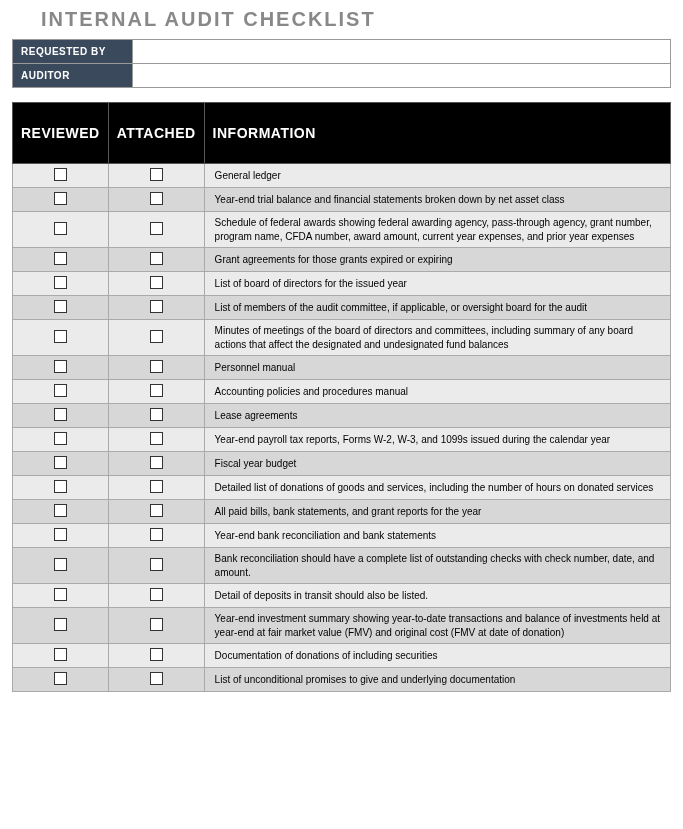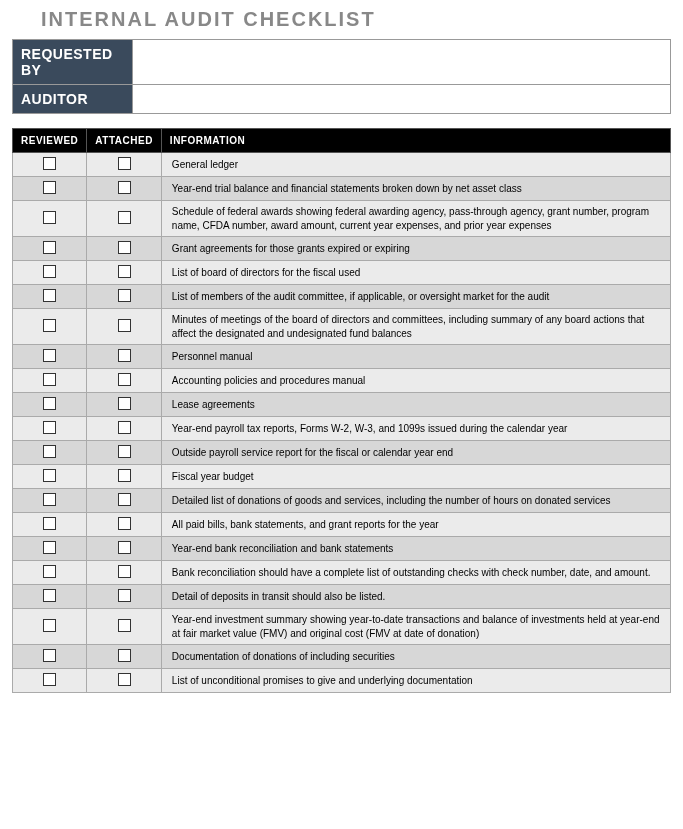--- a/index.html
+++ b/index.html
@@ -1,24 +1,24 @@
 <!DOCTYPE html>
 <html><head>
 <meta charset="utf-8">
 <style>
 * { box-sizing: border-box; margin: 0; padding: 0; }
 body { font-family: "Century Gothic", "Futura", Arial, sans-serif; background: #fff; width: 683px; }
 .container { padding: 8px 12px; }
 .title { color: #888; font-size: 20px; font-weight: bold; letter-spacing: 2px; margin-bottom: 8px; margin-left: 29px; }
 .header-table { width: 100%; border-collapse: collapse; border: 1px solid #999; margin-bottom: 14px; }
 .header-table td { border: 1px solid #999; padding: 6px 8px; }
-.header-label { background: #3a4a5c; color: #fff; font-size: 14px; font-weight: bold; width: 120px; letter-spacing: 0.5px; }
+.header-label { background: #3a4a5c; color: #fff; font-size: 10px; font-weight: bold; width: 120px; letter-spacing: 0.5px; }
 .header-input { background: #fff; }
 .checklist-table { width: 100%; border-collapse: collapse; }
-.checklist-table th { background: #000; color: #fff; font-size: 10px; font-weight: bold; text-align: left; padding: 6px 8px; border: 1px solid #555; letter-spacing: 0.5px; }
+.checklist-table th { background: #000; color: #fff; font-size: 14px; font-weight: bold; text-align: left; padding: 22px 8px; border: 1px solid #555; letter-spacing: 0.5px; }
 .checklist-table th.col-check { text-align: center; width: 60px; }
 .checklist-table td { border: 1px solid #aaa; padding: 4px 6px; font-size: 10px; vertical-align: middle; }
 .checklist-table tr:nth-child(odd) td { background: #ebebeb; }
 .checklist-table tr:nth-child(even) td { background: #d7d7d7; }
 .col-check { text-align: center; width: 60px; }
 .col-info { padding-left: 10px !important; line-height: 1.35; }
 .checkbox { display: inline-block; width: 13px; height: 13px; border: 1.5px solid #333; background: #fff; }
 </style>
 </head>
 <body>
@@ -64,26 +64,26 @@
           <td class="col-info">Schedule of federal awards showing federal awarding agency, pass-through agency, grant number, program name, CFDA number, award amount, current year expenses, and prior year expenses</td>
         </tr>
         <tr>
           <td class="col-check"><span class="checkbox"></span></td>
           <td class="col-check"><span class="checkbox"></span></td>
           <td class="col-info">Grant agreements for those grants expired or expiring</td>
         </tr>
         <tr>
           <td class="col-check"><span class="checkbox"></span></td>
           <td class="col-check"><span class="checkbox"></span></td>
-          <td class="col-info">List of board of directors for the fiscal used</td>
+          <td class="col-info">List of board of directors for the issued year</td>
         </tr>
         <tr>
           <td class="col-check"><span class="checkbox"></span></td>
           <td class="col-check"><span class="checkbox"></span></td>
-          <td class="col-info">List of members of the audit committee, if applicable, or oversight market for the audit</td>
+          <td class="col-info">List of members of the audit committee, if applicable, or oversight board for the audit</td>
         </tr>
         <tr>
           <td class="col-check"><span class="checkbox"></span></td>
           <td class="col-check"><span class="checkbox"></span></td>
           <td class="col-info">Minutes of meetings of the board of directors and committees, including summary of any board actions that affect the designated and undesignated fund balances</td>
         </tr>
         <tr>
           <td class="col-check"><span class="checkbox"></span></td>
           <td class="col-check"><span class="checkbox"></span></td>
           <td class="col-info">Personnel manual</td>
@@ -95,25 +95,20 @@
         </tr>
         <tr>
           <td class="col-check"><span class="checkbox"></span></td>
           <td class="col-check"><span class="checkbox"></span></td>
           <td class="col-info">Lease agreements</td>
         </tr>
         <tr>
           <td class="col-check"><span class="checkbox"></span></td>
           <td class="col-check"><span class="checkbox"></span></td>
           <td class="col-info">Year-end payroll tax reports, Forms W-2, W-3, and 1099s issued during the calendar year</td>
-        </tr>
-        <tr>
-          <td class="col-check"><span class="checkbox"></span></td>
-          <td class="col-check"><span class="checkbox"></span></td>
-          <td class="col-info">Outside payroll service report for the fiscal or calendar year end</td>
         </tr>
         <tr>
           <td class="col-check"><span class="checkbox"></span></td>
           <td class="col-check"><span class="checkbox"></span></td>
           <td class="col-info">Fiscal year budget</td>
         </tr>
         <tr>
           <td class="col-check"><span class="checkbox"></span></td>
           <td class="col-check"><span class="checkbox"></span></td>
           <td class="col-info">Detailed list of donations of goods and services, including the number of hours on donated services</td>

